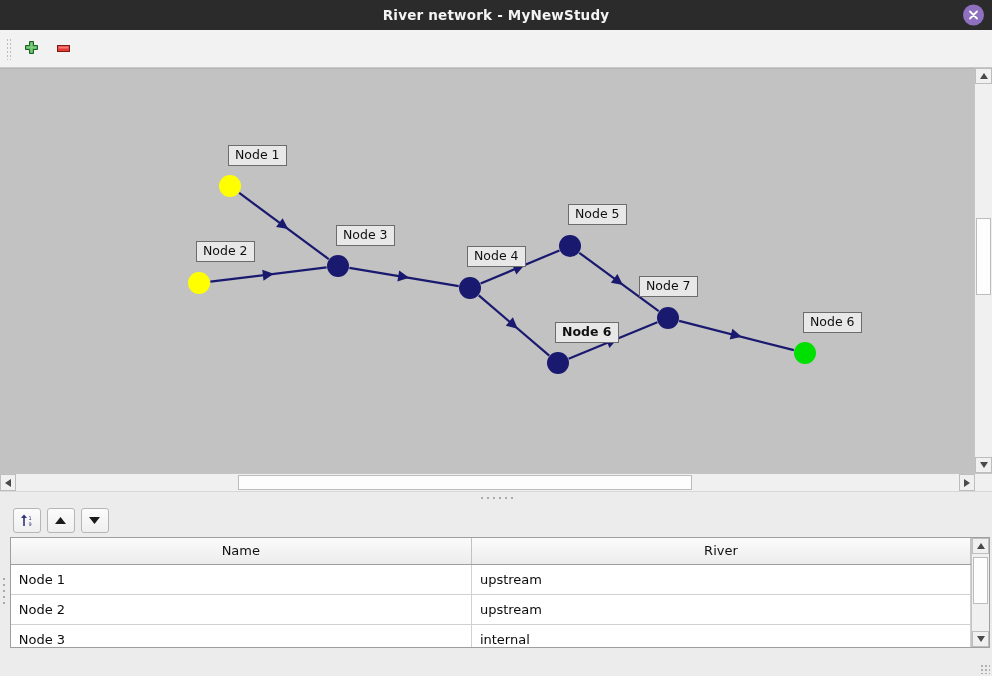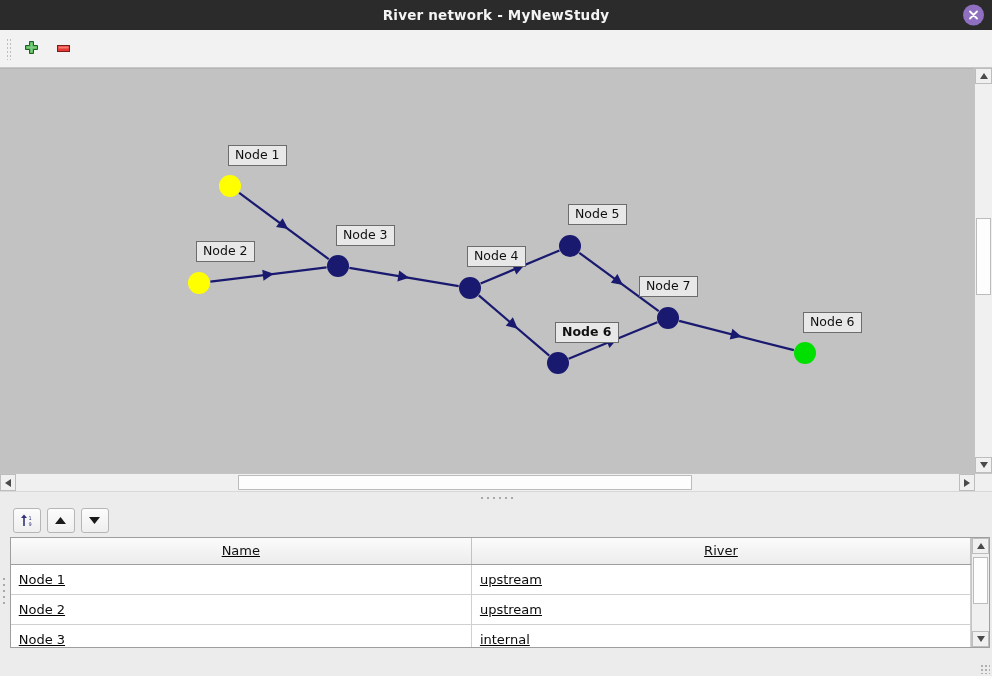--- a/index.html
+++ b/index.html
@@ -180,21 +180,20 @@
     box-sizing: border-box;
   }
   .table-outer {
     flex: 1 1 auto;
     display: flex;
     border: 1px solid #9e9e9e;
     background: #ffffff;
     margin: 0 2px 0 2px;
     min-height: 0;
     overflow: hidden;
-    text-decoration: underline;
   }
   .table-scrollarea { flex: 1 1 auto; min-width: 0; display: flex; flex-direction: column; }
   table.grid {
     border-collapse: collapse;
     width: 100%;
     table-layout: fixed;
     font-size: 13px;
   }
   table.grid th {
     background: linear-gradient(#fbfbfb, #ececec);

